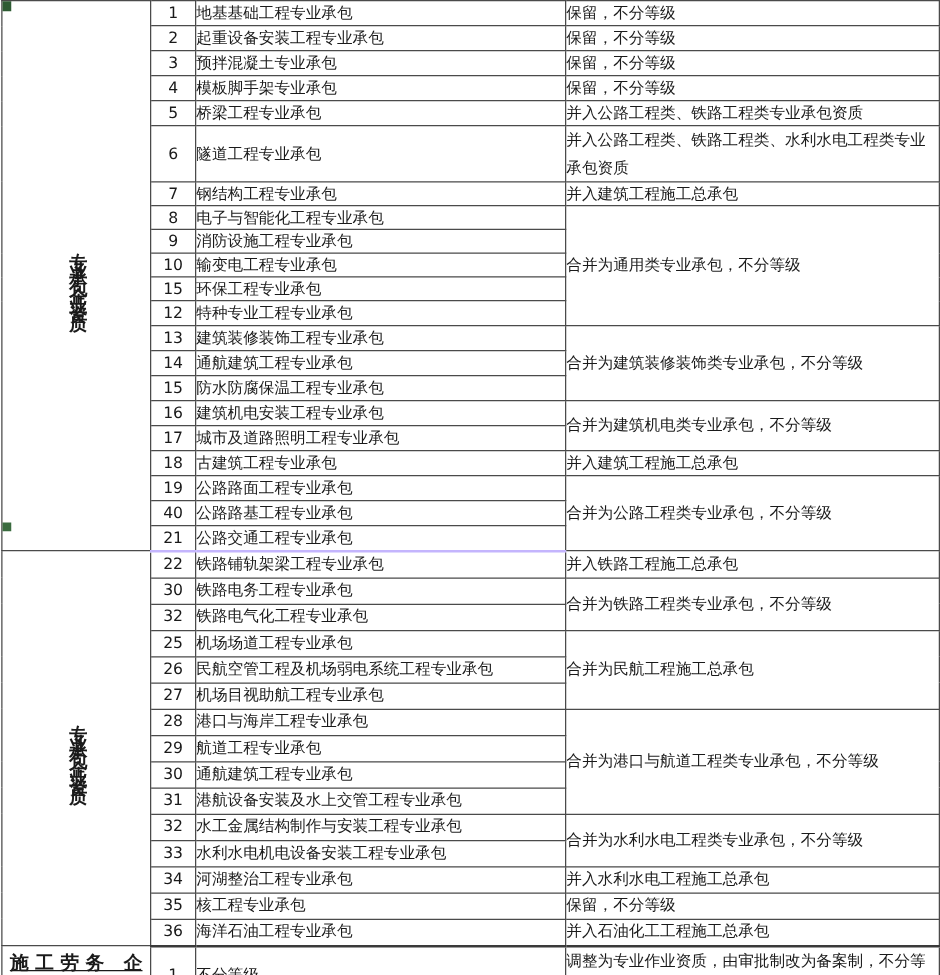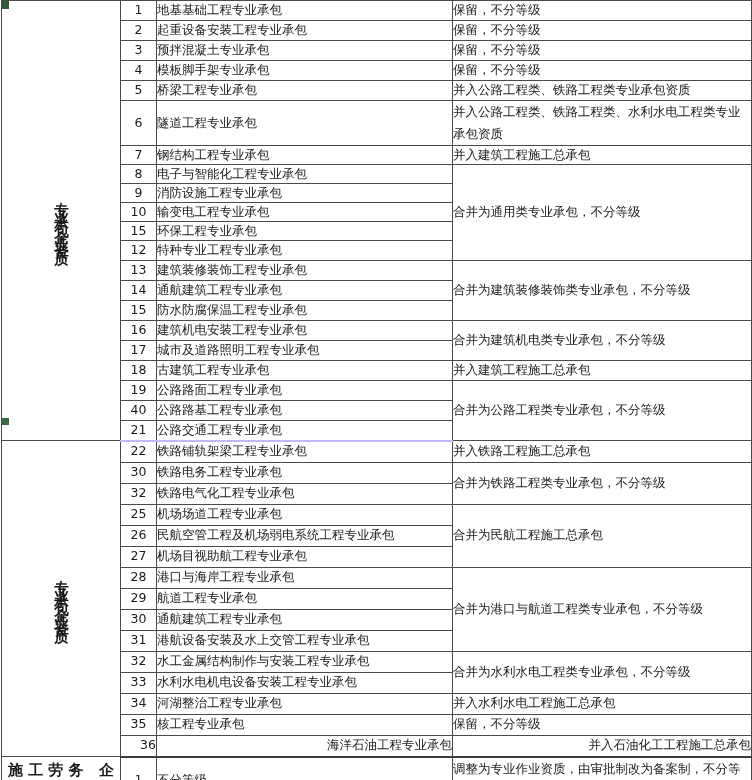--- a/index.html
+++ b/index.html
@@ -88,20 +88,21 @@
   .flat-label .l2 {
     display: block;
     text-align: center;
     text-align-last: center;
     letter-spacing: 1px;
   }
   .flat-label .l1 {
     display: block;
     text-align: justify;
     text-align-last: justify;
+    text-decoration: underline;
   }
 
   td.num {
     text-align: center;
     font-size: 13px;
     font-family: "DejaVu Sans", "Liberation Sans", sans-serif;
   }
   td.name {
     text-align: left;
     padding-left: 4px;
@@ -116,21 +117,21 @@
 
   
   tr.h19 td { height: 19px; }
   tr.h16 td { height: 16px; }
   tr.h37 td { height: 37px; }
   tr.h20 td { height: 20px; }
   tr.h45 td { height: 45px; }
 
   
   tr.sect-end td { border-bottom: 2px solid #c4b5fd; }
-  tr.sect-end2 td { border-bottom: 2px solid #3a3a3a; text-align: right; }
+  tr.sect-end2 td { border-bottom: 2px solid #3a3a3a; }
 </style>
 </head>
 <body>
 
 <div id="corner-mark"></div>
 <div id="corner-mark2"></div>
 
 <table class="qtable">
   <colgroup>
     <col class="c-cat">

